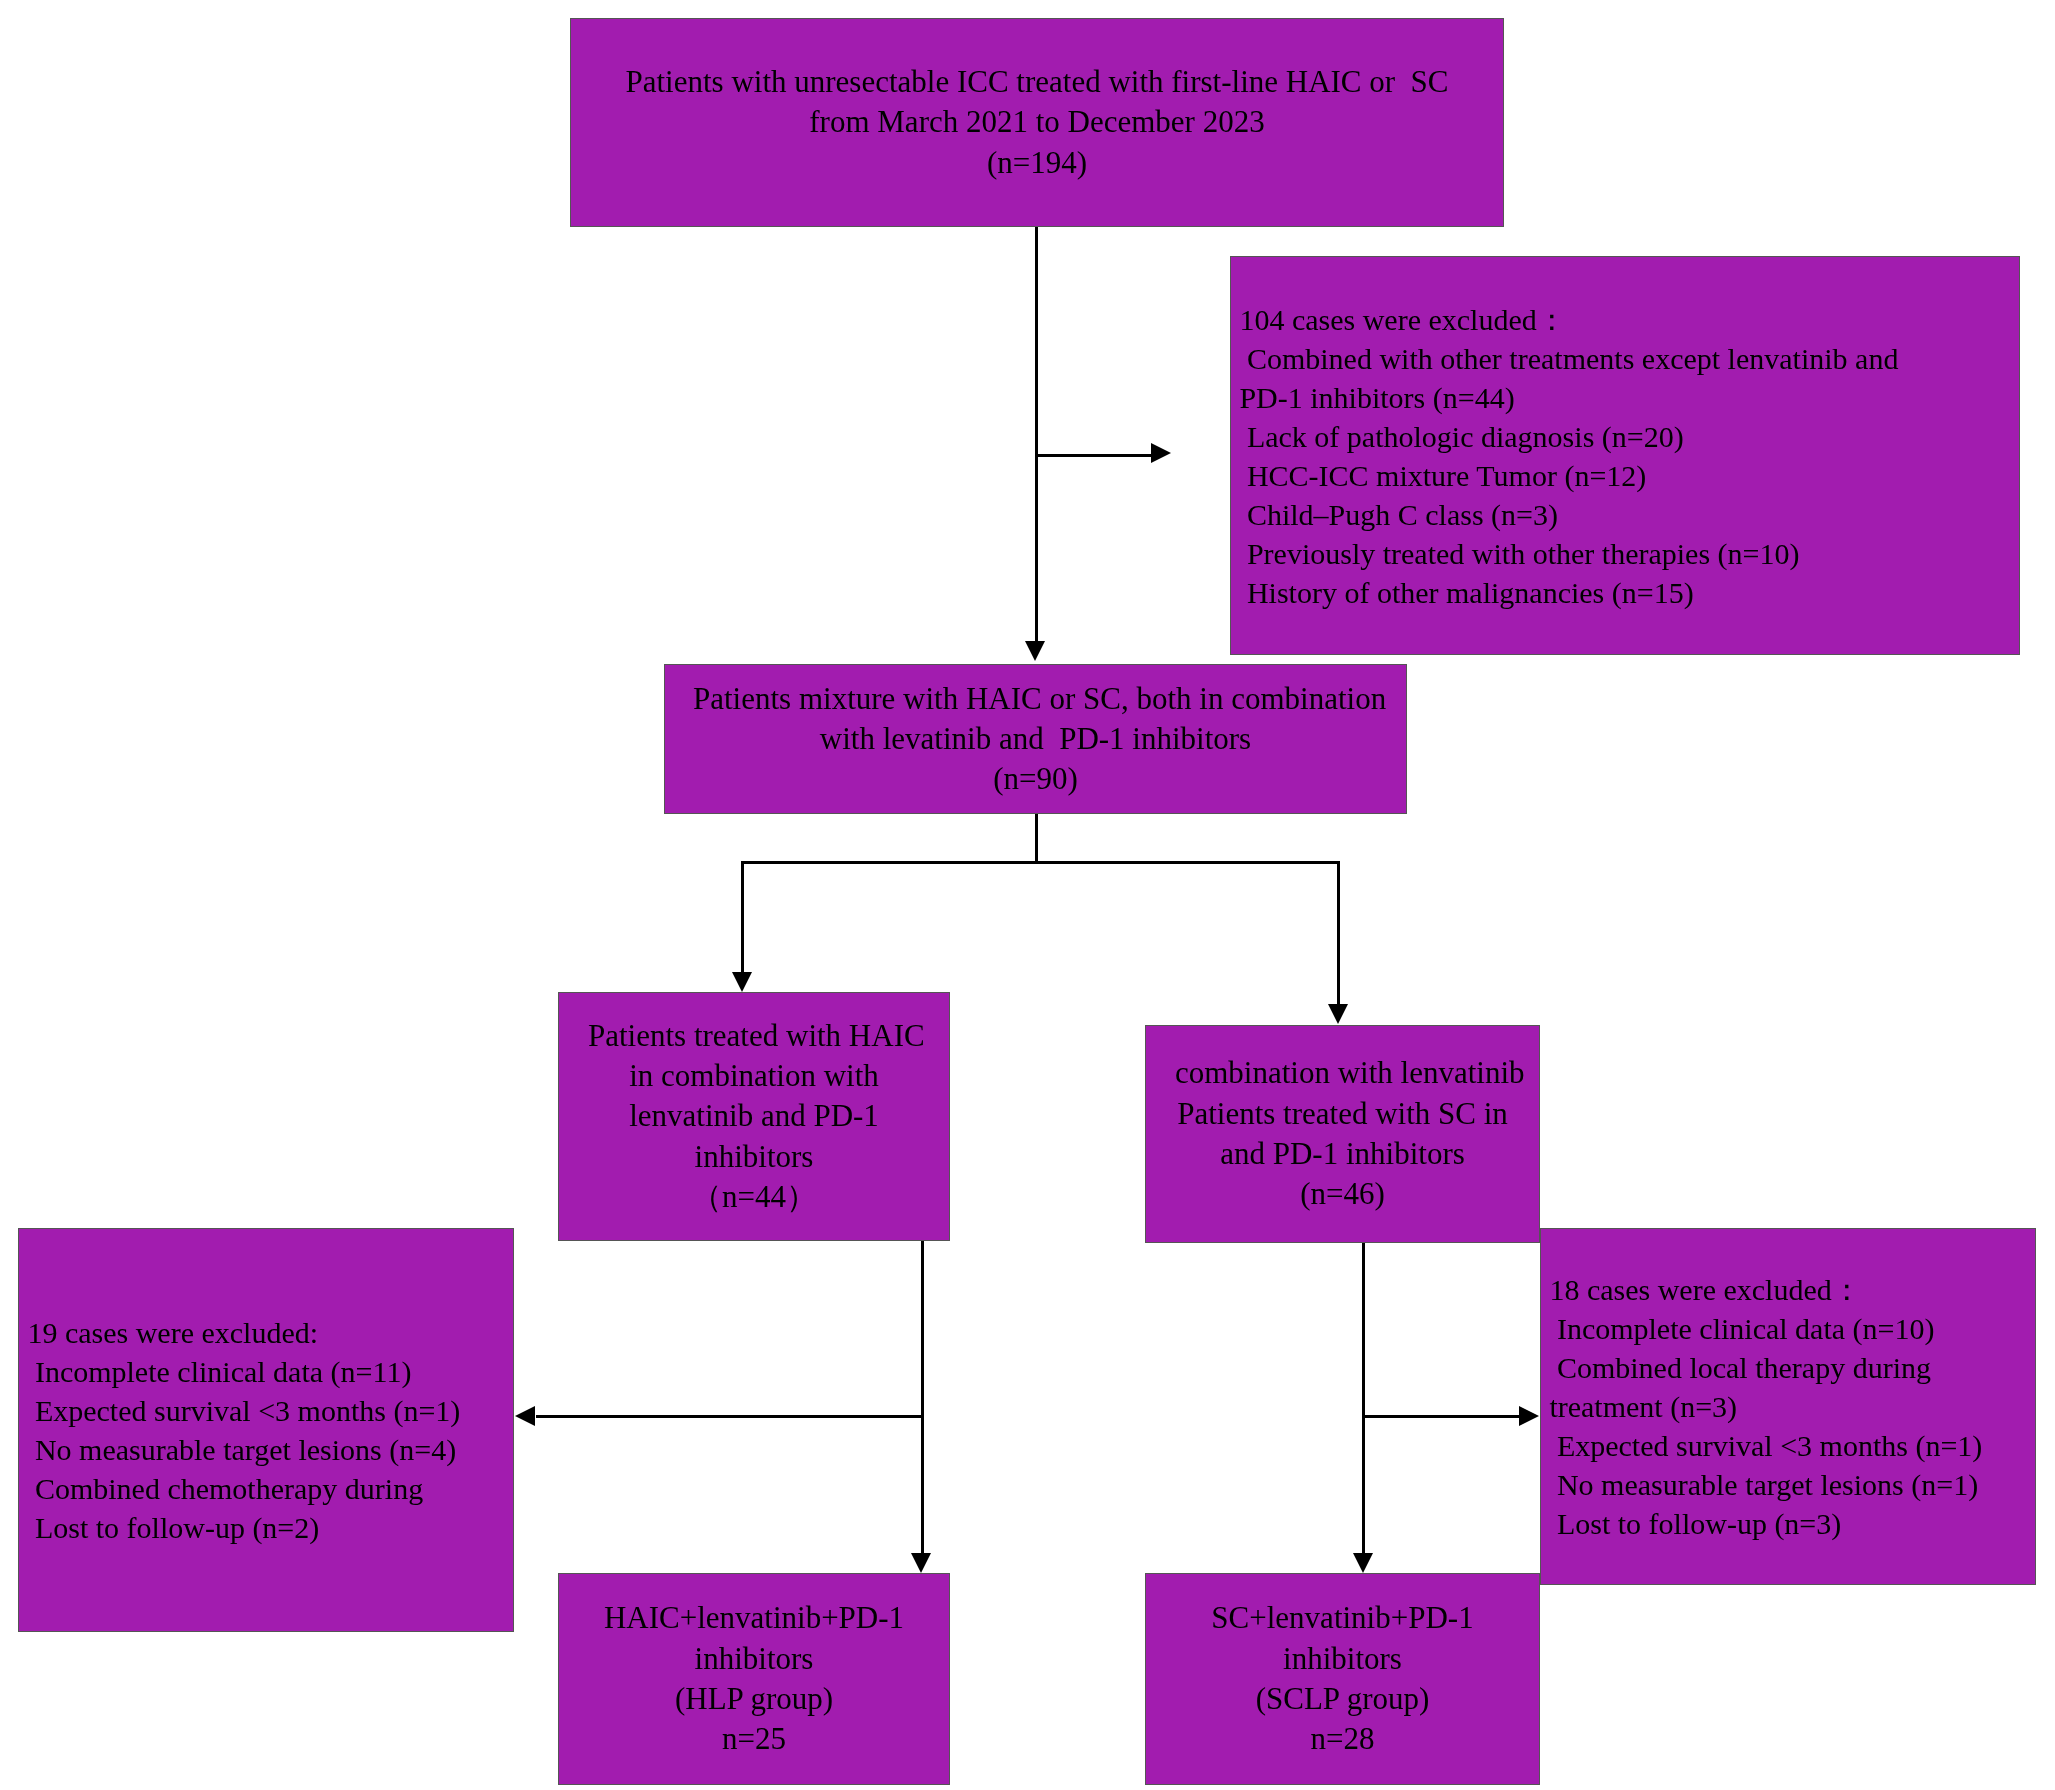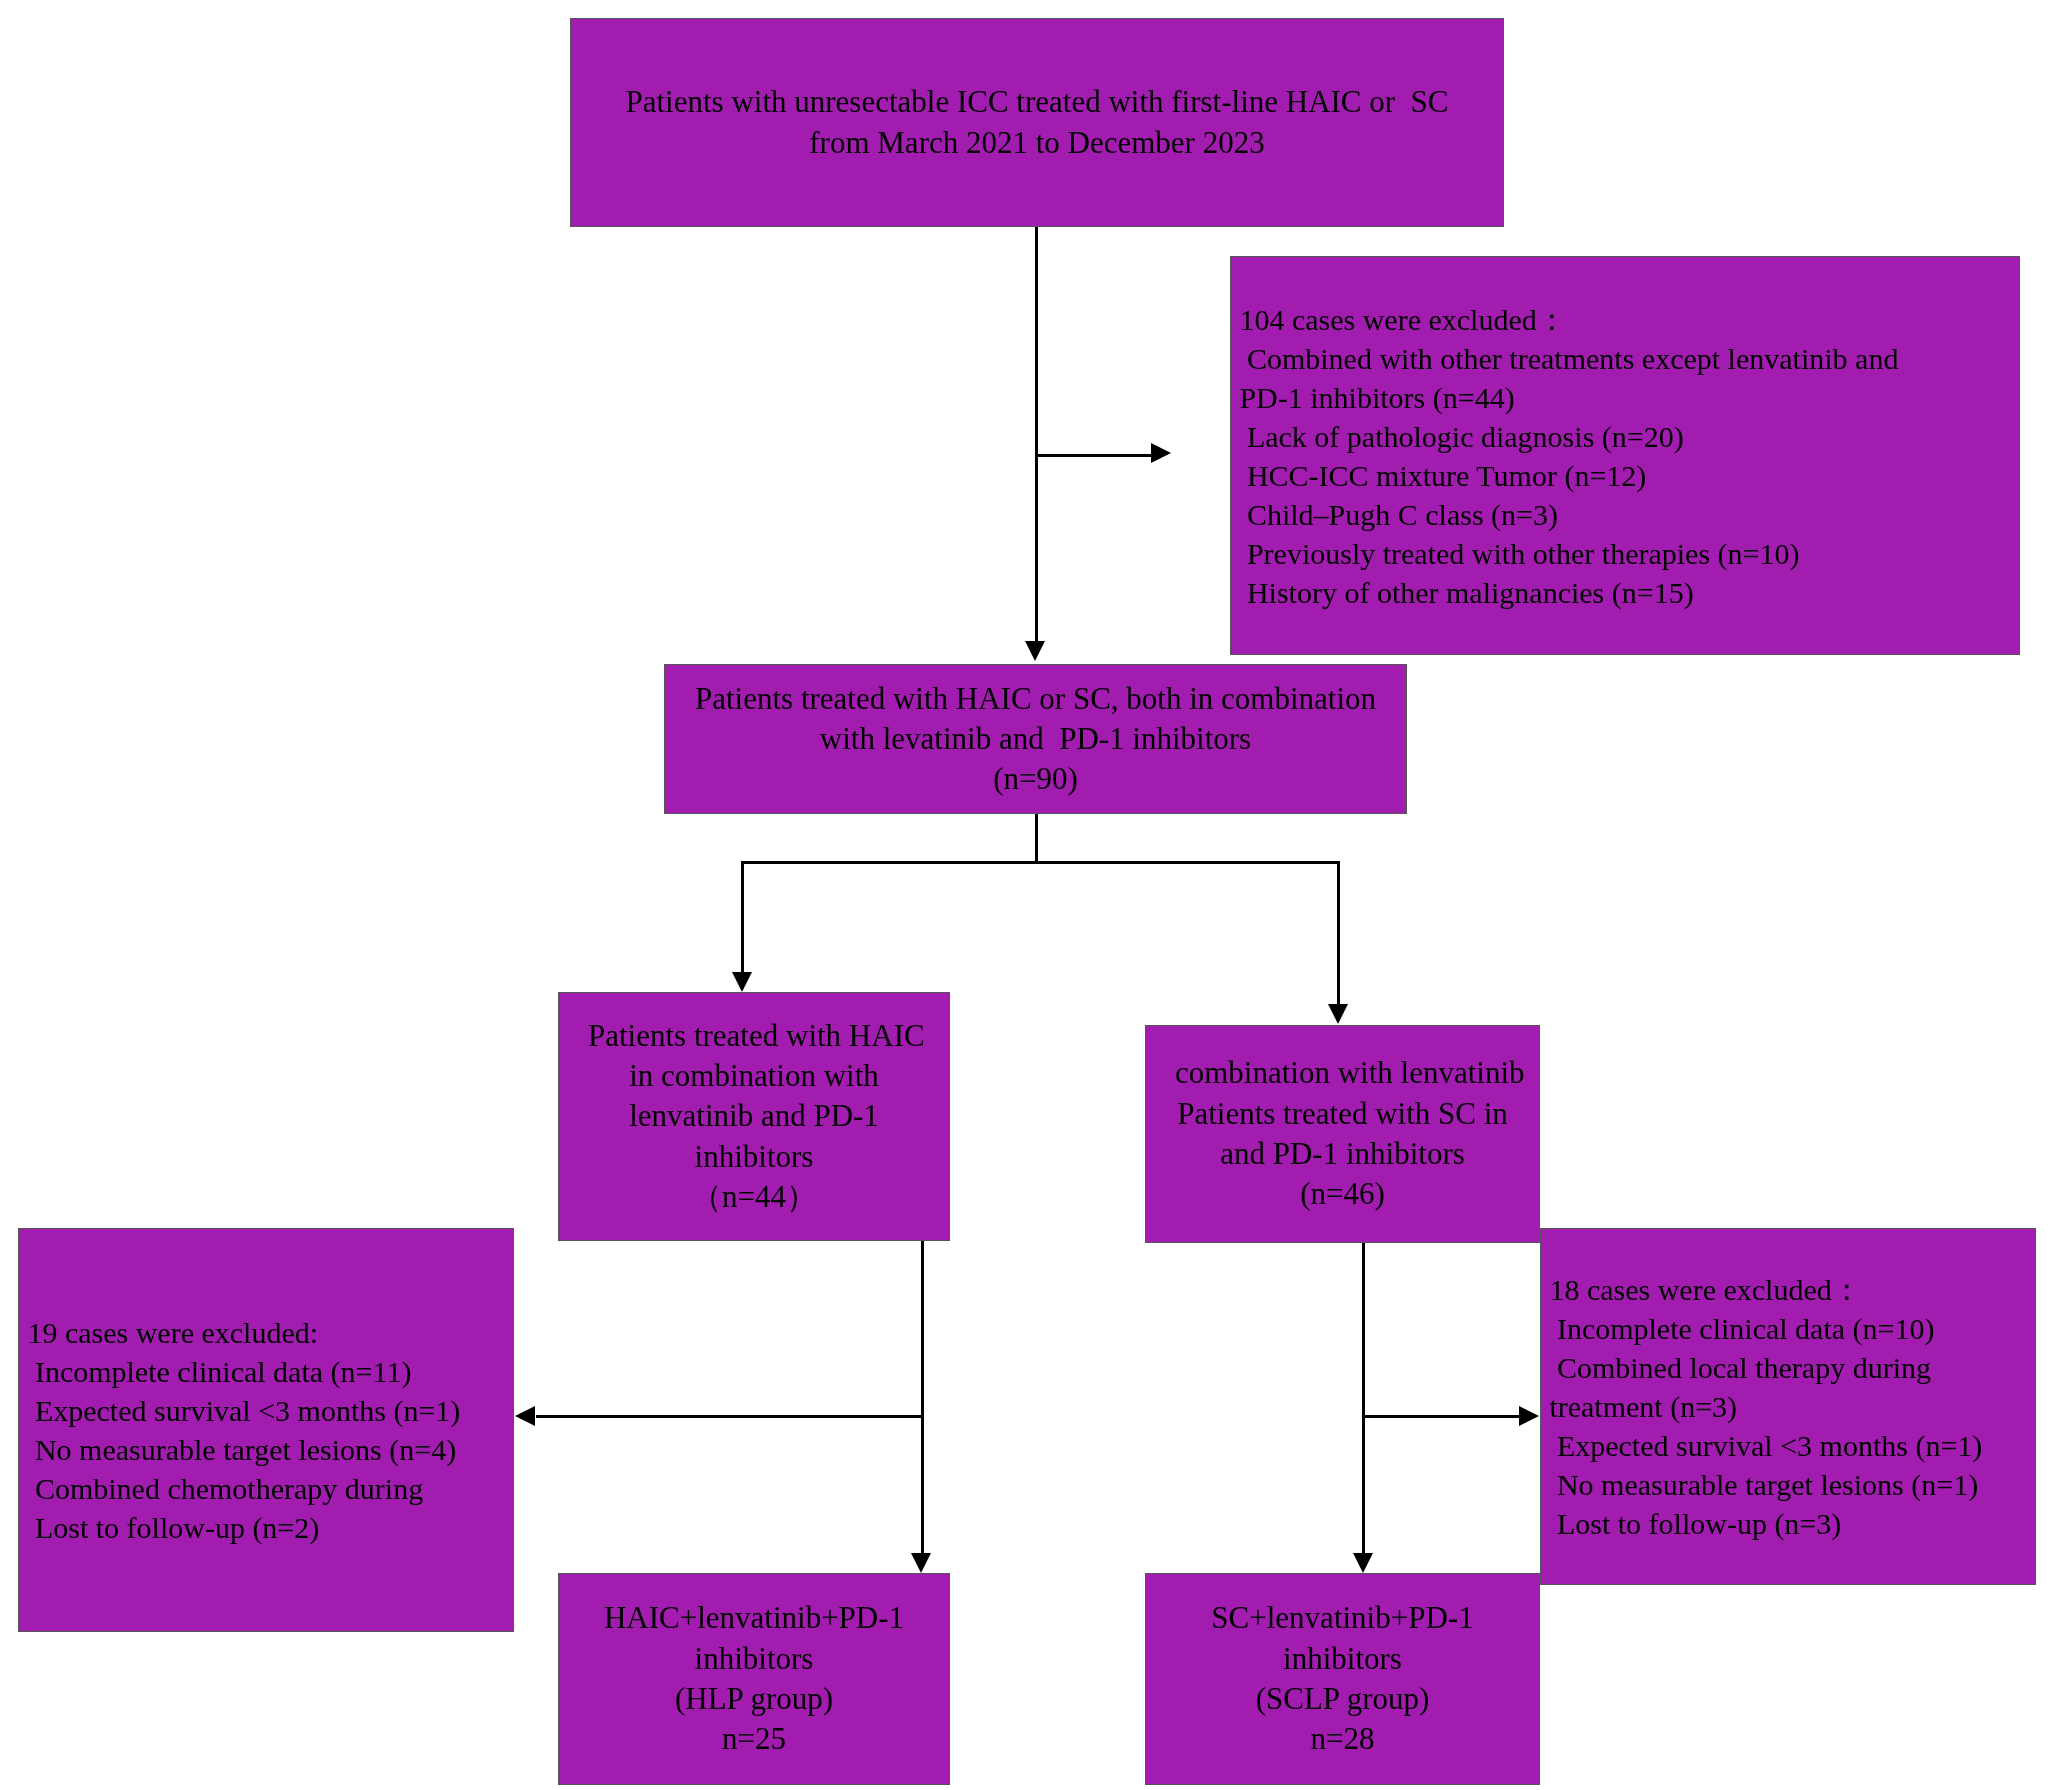--- a/index.html
+++ b/index.html
@@ -113,35 +113,36 @@
 
   <div class="vline" style="left:1362px; top:1243px; height:312px;"></div>
   <div class="arrow-down" style="left:1353px; top:1553px;"></div>
 
   <div class="hline" style="left:1362px; top:1415px; width:158px;"></div>
   <div class="arrow-right" style="left:1519px; top:1406px;"></div>
 
   <div class="box center fs-main pad-main" style="left:570px; top:18px; width:934px; height:209px;">
     <div class="line">Patients with unresectable ICC treated with first-line HAIC or  SC</div>
     <div class="line">from March 2021 to December 2023</div>
+    <div class="line">(n=194)</div>
   </div>
 
   <div class="box left fs-excl pad-excl" style="left:1230px; top:256px; width:790px; height:399px;">
     <div class="line">104 cases were excluded：</div>
     <div class="line"> Combined with other treatments except lenvatinib and</div>
     <div class="line">PD-1 inhibitors (n=44)</div>
     <div class="line"> Lack of pathologic diagnosis (n=20)</div>
     <div class="line"> HCC-ICC mixture Tumor (n=12)</div>
     <div class="line"> Child–Pugh C class (n=3)</div>
     <div class="line"> Previously treated with other therapies (n=10)</div>
     <div class="line"> History of other malignancies (n=15)</div>
   </div>
 
   <div class="box center fs-main pad-main" style="left:664px; top:664px; width:743px; height:150px;">
-    <div class="line">Patients treated with HAIC or SC, both in combination</div>
+    <div class="line">Patients mixture with HAIC or SC, both in combination</div>
     <div class="line">with levatinib and  PD-1 inhibitors</div>
     <div class="line">(n=90)</div>
   </div>
 
   <div class="box center fs-branch pad-branch" style="left:558px; top:992px; width:392px; height:249px;">
     <div class="line">Patients treated with HAIC</div>
     <div class="line">in combination with</div>
     <div class="line">lenvatinib and PD-1</div>
     <div class="line">inhibitors</div>
     <div class="line">（n=44）</div>

